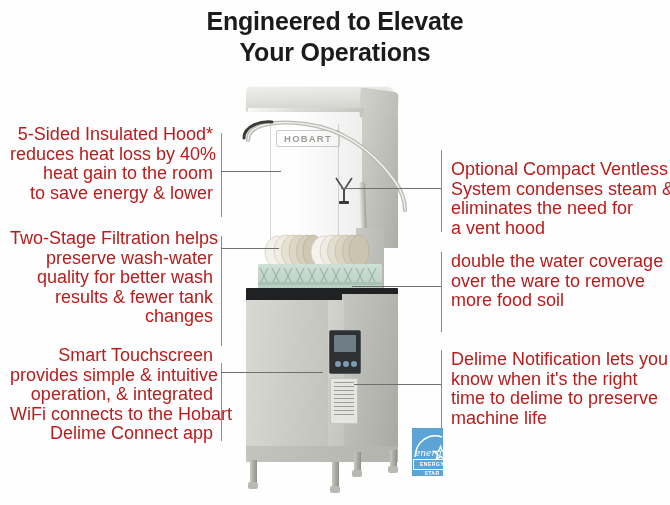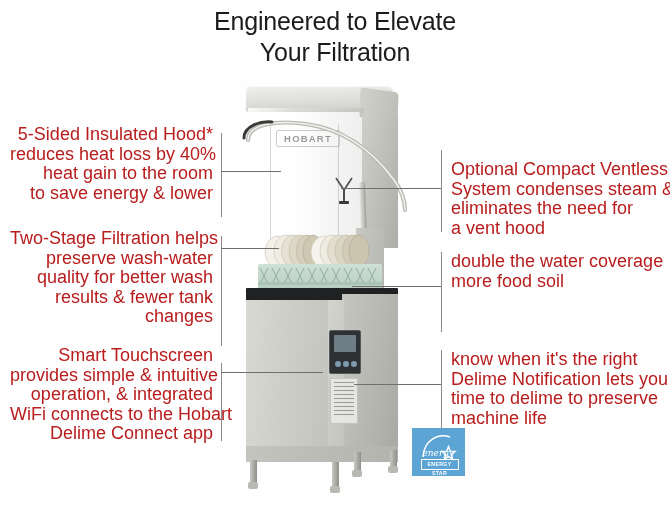--- a/index.html
+++ b/index.html
@@ -26,21 +26,21 @@
     left: 0;
     top: 6px;
     width: 670px;
     text-align: center;
     font-size: 25px;
     line-height: 31px;
     color: #1b1b1b;
     letter-spacing: -0.2px;
     font-weight: 400;
   }
-  #title .tline { display: block; }
+  #title .tline { display: block; font-weight: bold; }
 
   
   .callout {
     position: absolute;
     font-size: 18px;
     line-height: 19.6px;
     color: #b91c1c;
   }
   .callout-left { text-align: right; }
   .callout-right { text-align: left; }
@@ -286,21 +286,21 @@
     position: absolute;
     background: linear-gradient(90deg,#e6e6e2 0%,#c3c3bd 55%,#9e9e98 100%);
     border-radius: 2px;
   }
 
   
   #energy-star {
     position: absolute;
     left: 412px;
     top: 428px;
-    width: 53px;
+    width: 31px;
     height: 48px;
     background: #5ba4d4;
     display: flex;
     align-items: center;
     justify-content: center;
   }
   #energy-star .es-inner {
     position: relative;
     width: 38px;
     height: 42px;
@@ -329,21 +329,21 @@
     font-family: "DejaVu Serif", serif;
   }
 </style>
 </head>
 <body>
 
 <div id="page">
 
   <div id="title">
     <span class="tline">Engineered to Elevate</span>
-    <span class="tline">Your Filtration</span>
+    <span class="tline">Your Operations</span>
   </div>
 
   <div id="machine">
 
     <div class="hood-top"></div>
     <div class="hood-top-right"></div>
     <div class="hood-body"></div>
     <div class="hood-body-shade"></div>
     <div class="hood-side"></div>
     <div class="hood-seam" style="left:38px;top:46px;height:122px;"></div>
@@ -475,26 +475,27 @@
 
   <div class="callout callout-right" style="left:451px;top:160px;width:212px;">
     <span class="ln">Optional Compact Ventless</span>
     <span class="ln">System condenses steam &amp;</span>
     <span class="ln">eliminates the need for</span>
     <span class="ln">a vent hood</span>
   </div>
 
   <div class="callout callout-right" style="left:451px;top:252px;width:212px;">
     <span class="ln">double the water coverage</span>
+    <span class="ln">over the ware to remove</span>
     <span class="ln">more food soil</span>
   </div>
 
   <div class="callout callout-right" style="left:451px;top:350px;width:212px;">
+    <span class="ln">Delime Notification lets you</span>
     <span class="ln">know when it's the right</span>
-    <span class="ln">Delime Notification lets you</span>
     <span class="ln">time to delime to preserve</span>
     <span class="ln">machine life</span>
   </div>
 
   <div id="energy-star">
     <div class="es-inner">
       <svg style="position:absolute;left:0;top:0;width:38px;height:32px;" viewBox="0 0 38 32" xmlns="http://www.w3.org/2000/svg">
         <path d="M3 26 C4 9, 18 2, 30 6" fill="none" stroke="#ffffff" stroke-width="1.5"></path>
         <path d="M28.5 15.5 l1.7 4.6 4.9 0.2 -3.8 3.1 1.3 4.7 -4.1 -2.7 -4.1 2.7 1.3 -4.7 -3.8 -3.1 4.9 -0.2 z" fill="none" stroke="#ffffff" stroke-width="1.4"></path>
       </svg>

